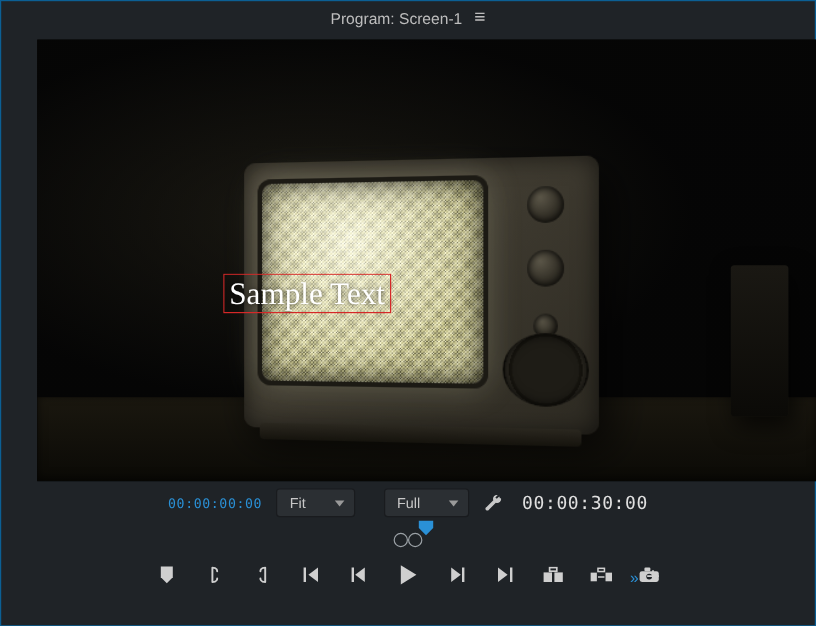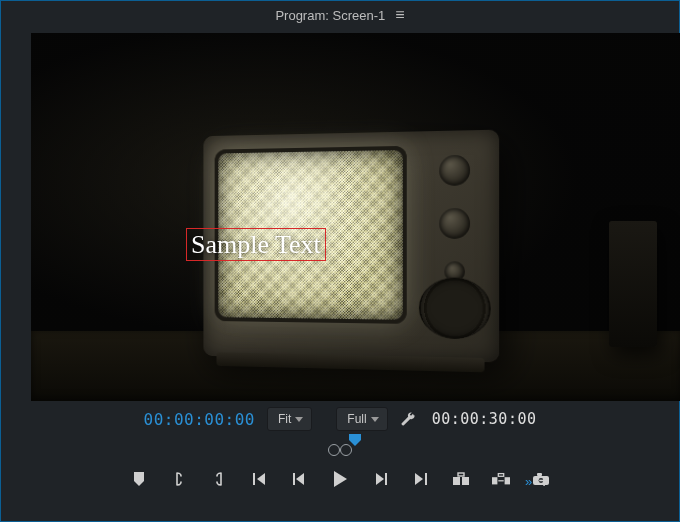--- a/index.html
+++ b/index.html
@@ -144,34 +144,34 @@
   
   .info-row {
     display: flex;
     align-items: center;
     padding: 4px 18px 2px 18px;
     gap: 12px;
   }
   .timecode-left {
     color: #2a90d6;
     font-family: Consolas, monospace;
-    font-size: 16px;
+    font-size: 11px;
     letter-spacing: 0.5px;
   }
   .timecode-right {
     color: #e0e0e0;
     font-family: Consolas, monospace;
     font-size: 15px;
     letter-spacing: 0.5px;
     margin-left: 4px;
   }
   .dropdown {
     display: inline-flex;
     align-items: center;
-    gap: 4px;
+    gap: 24px;
     background: #2b2f33;
     border: 1px solid #191b1e;
     border-radius: 3px;
     padding: 1px 8px 1px 10px;
     font-size: 12px;
     color: #c8c8c8;
     height: 20px;
     cursor: pointer;
   }
   .chev {

